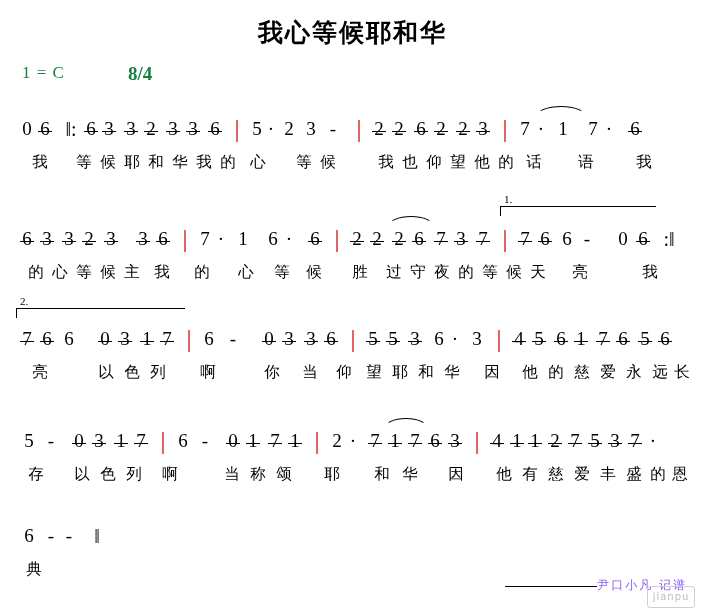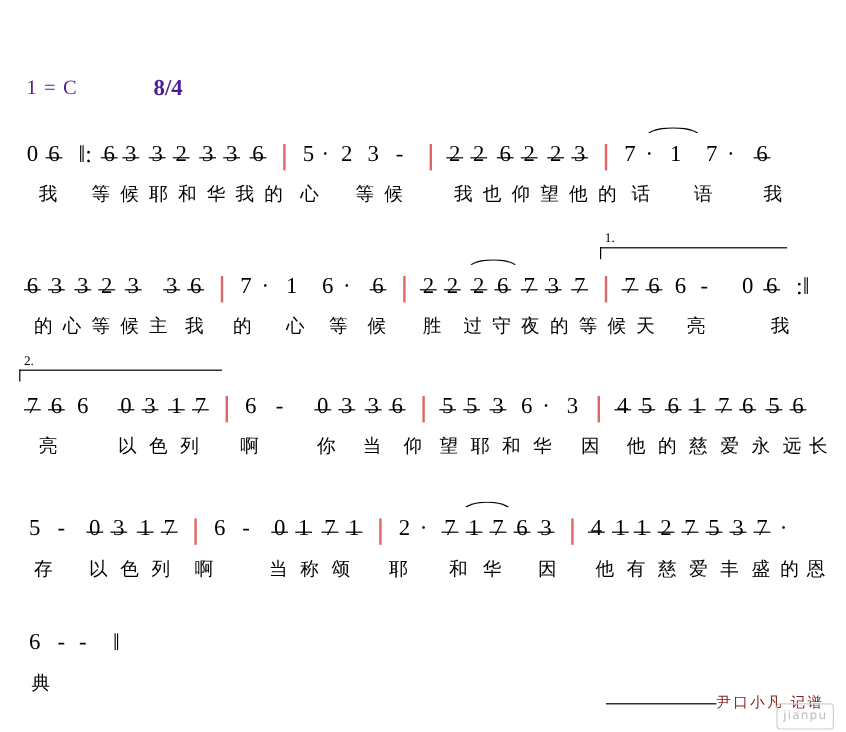--- a/index.html
+++ b/index.html
@@ -30,21 +30,21 @@
     font-weight: bold;
     font-size: 25px;
     letter-spacing: 2px;
     color: #000;
   }
   .meta {
     position: absolute;
     top: 63px;
     font-family: "Liberation Serif", serif;
     font-size: 17px;
-    color: #4c1d95;
+    color: #15803d;
   }
   .meta-key { left: 22px; letter-spacing: 1px; }
   .meta-time {
     left: 128px;
     font-weight: bold;
     font-size: 19px;
   }
 
   
   .system {
@@ -111,21 +111,21 @@
     left: 3px;
     font-size: 11px;
     font-family: "Liberation Serif", serif;
   }
   .credit {
     position: absolute;
     right: 18px;
     bottom: 16px;
     font-family: "DejaVu Sans", sans-serif;
     font-size: 12px;
-    color: #7f1d1d;
+    color: #8b5cf6;
     letter-spacing: 2px;
   }
   .credit-line {
     position: absolute;
     right: 108px;
     bottom: 23px;
     width: 92px;
     height: 1.2px;
     background: #000;
   }
@@ -143,20 +143,21 @@
     text-align: center;
     line-height: 20px;
     letter-spacing: 1px;
   }
 </style>
 </head>
 <body>
 
 <div class="sheet">
 
+  <div class="title">我心等候耶和华</div>
 
   <div class="meta meta-key">1 = C</div>
   <div class="meta meta-time">8/4</div>
 
   <div class="system" style="top:118px;">
     <div class="notes">
       <span class="tok" style="left:20px;width:14px;">0</span>
       <span class="tok u1" style="left:38px;width:14px;">6</span>
       <span class="tok" style="left:62px;width:18px;font-size:20px;">‖:</span>
       <span class="tok u1" style="left:84px;width:14px;">6</span>

